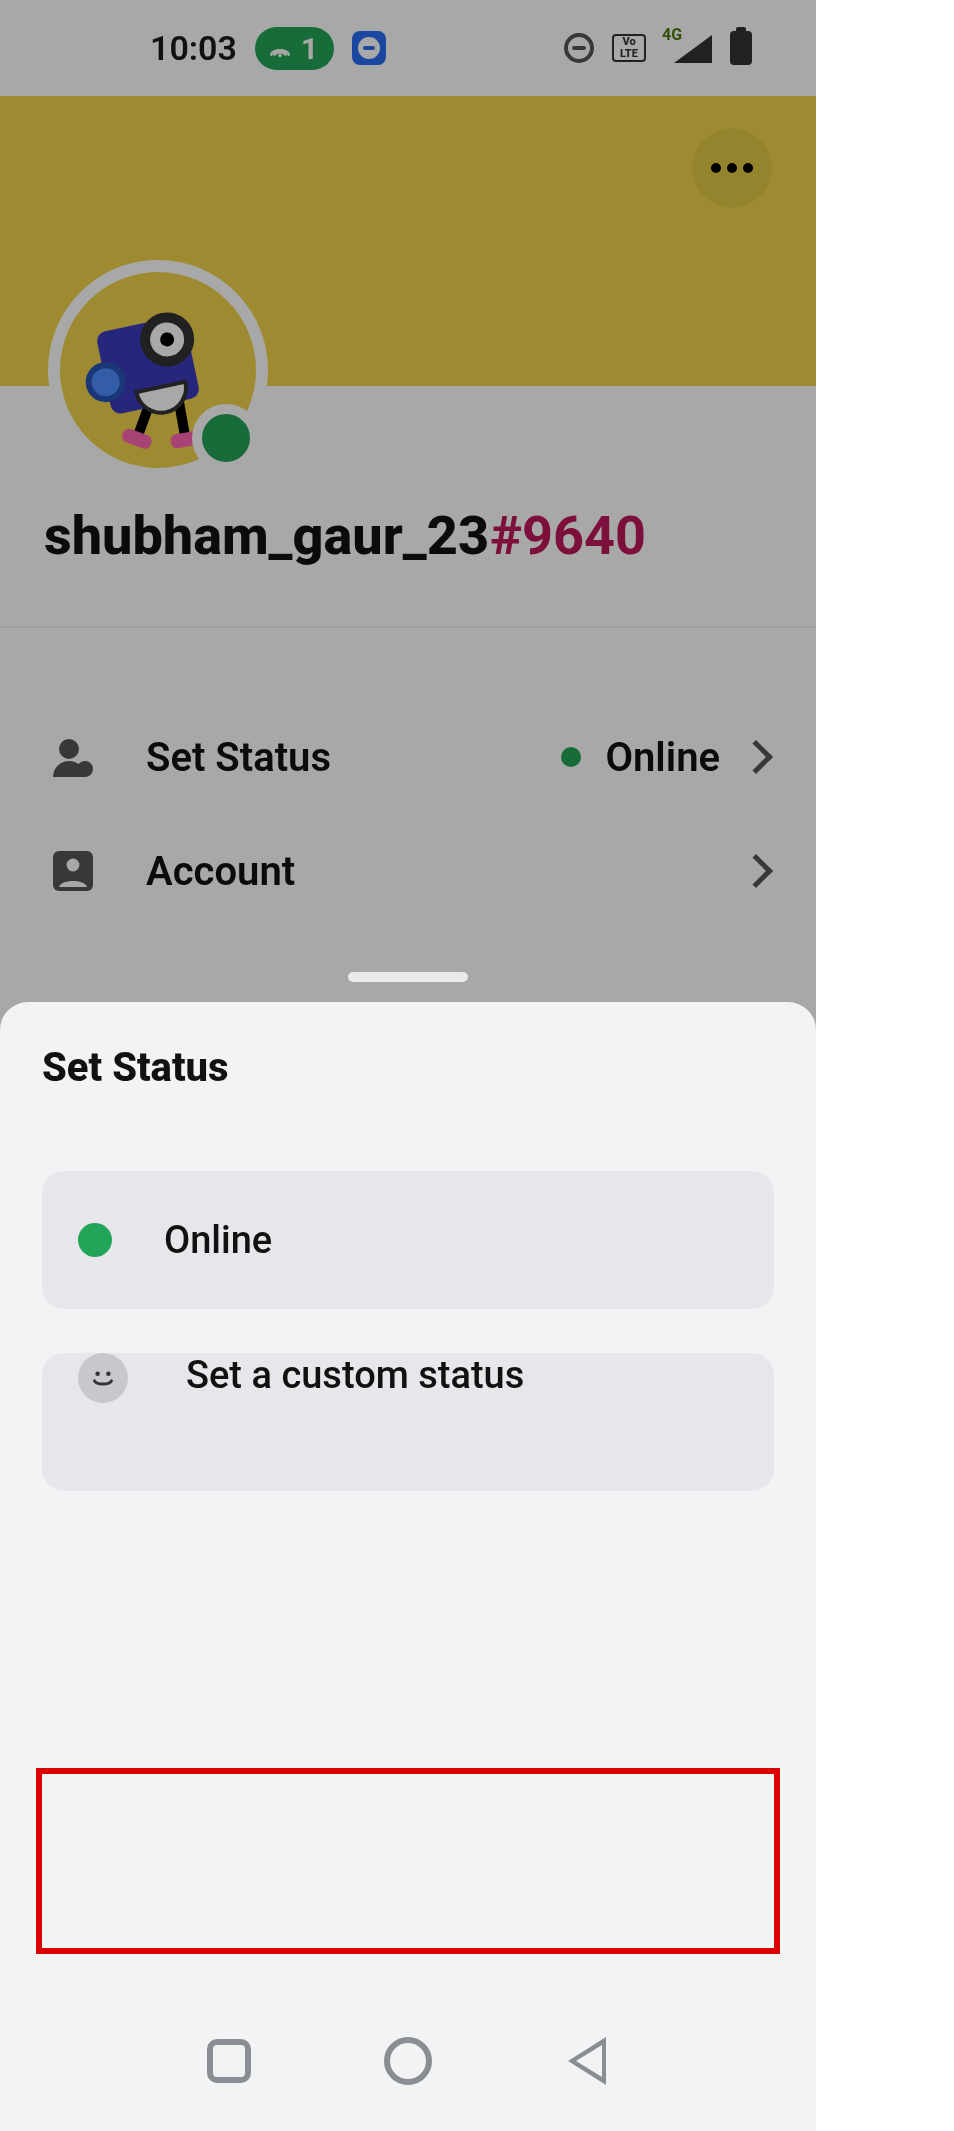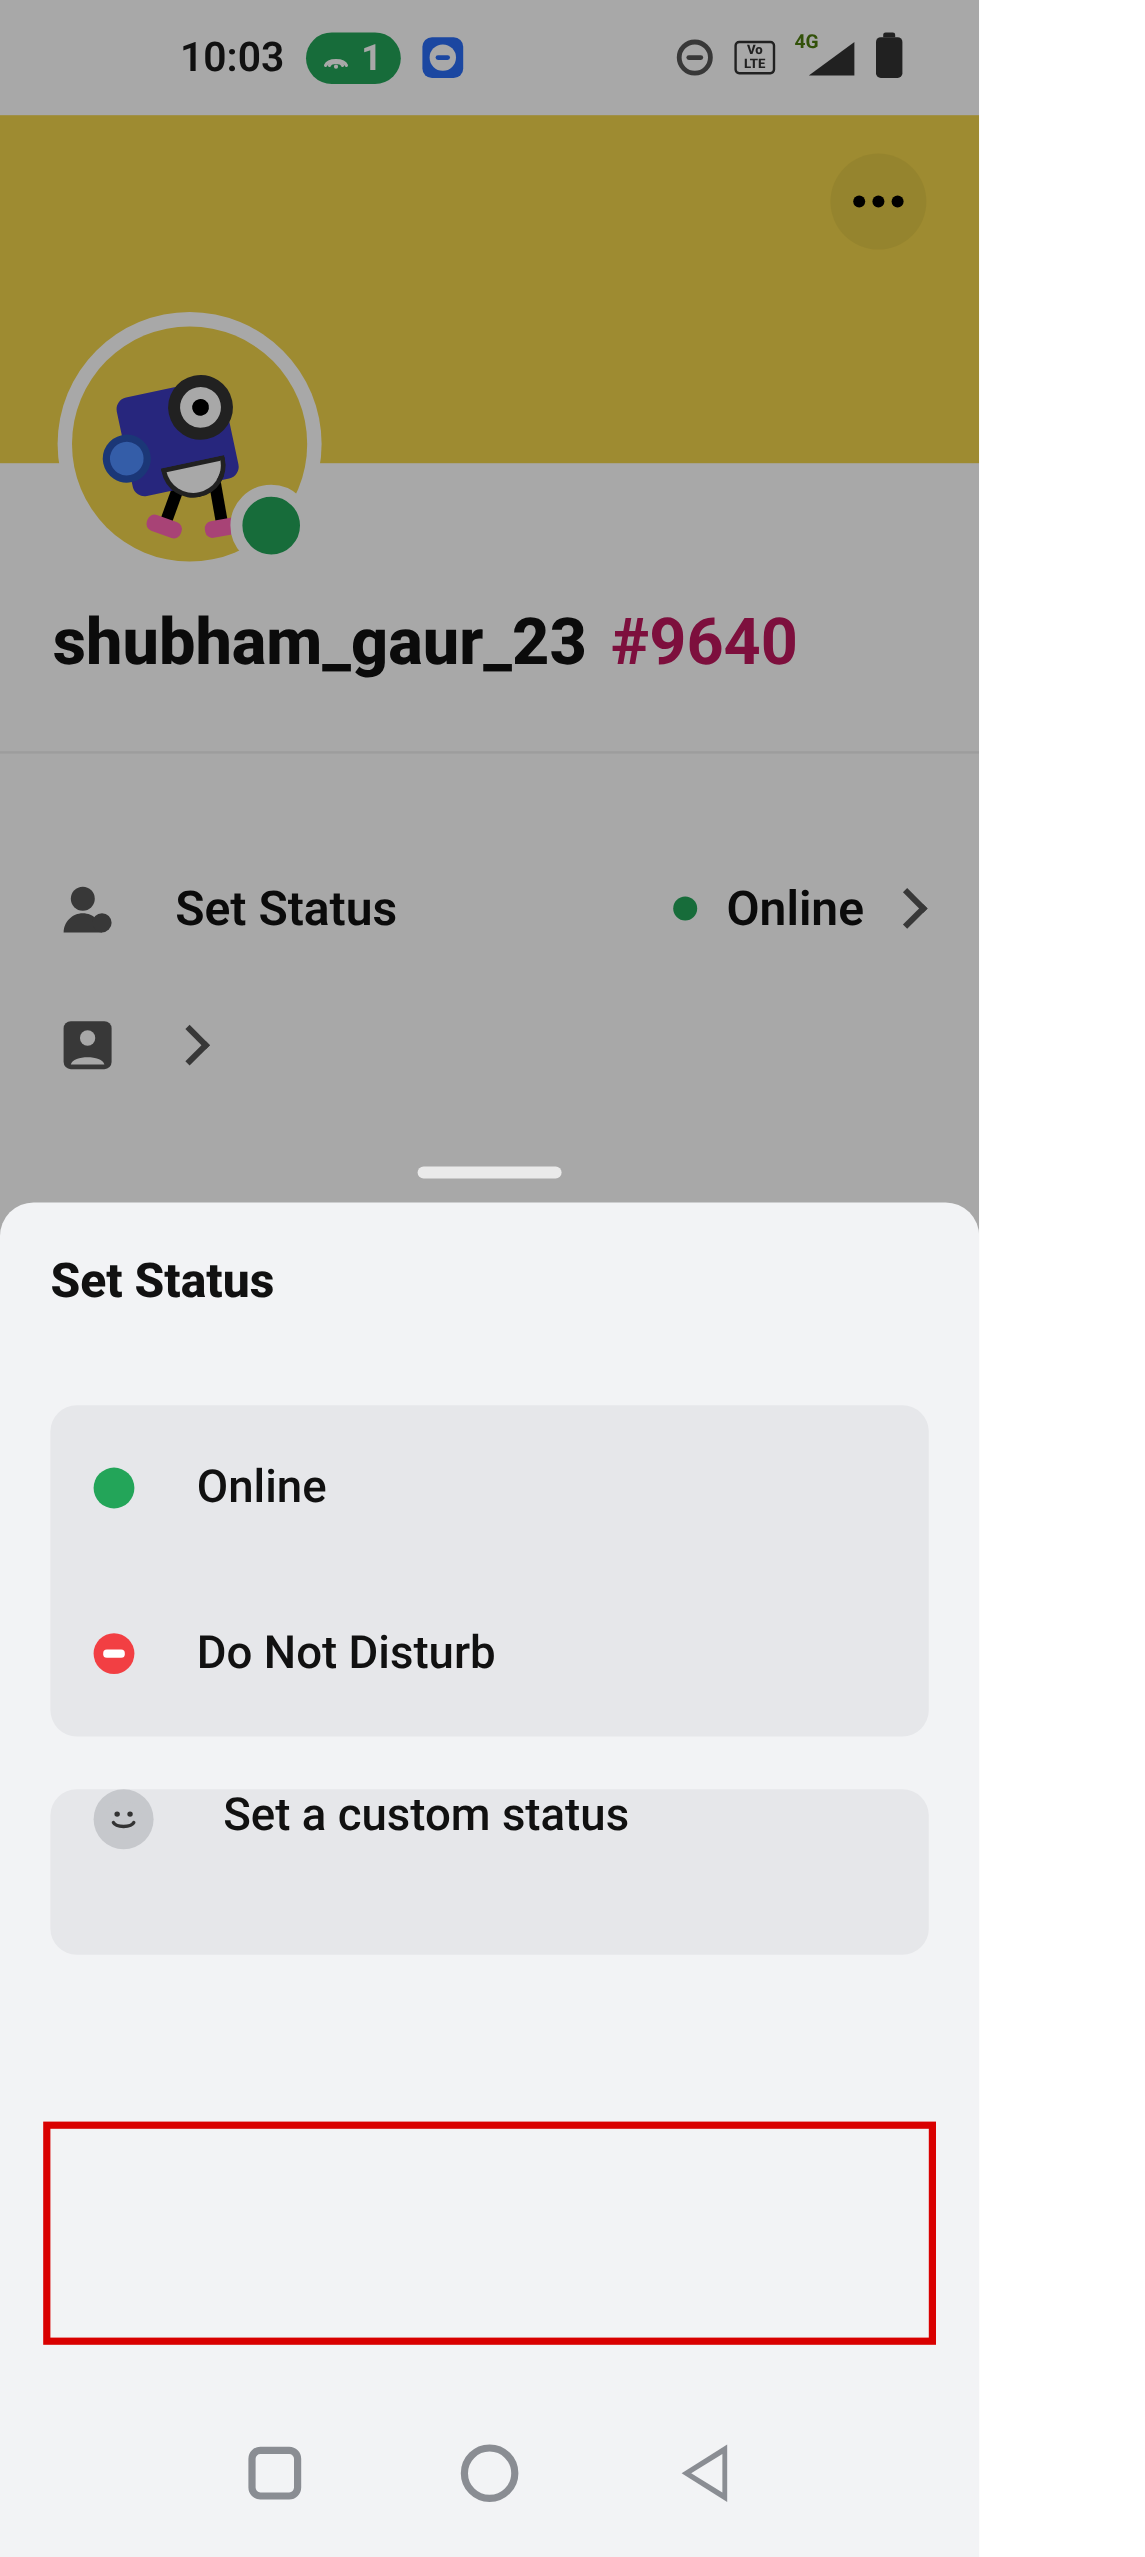--- a/index.html
+++ b/index.html
@@ -142,21 +142,21 @@
   }
   .robot-leg1 { left: 66px; transform: rotate(20deg); }
   .robot-leg2 { left: 104px; transform: rotate(-10deg); }
   .robot-leg1::after, .robot-leg2::after {
     content:""; position:absolute; bottom:-6px; left:-10px; width:30px; height:14px; background:#ff66b3; border-radius:6px;
   }
 
   .username-row {
     position: absolute;
     top: 504px; left: 44px; right: 44px;
-    display: flex; align-items: baseline; gap: 20px;
+    display: flex; align-items: baseline; gap: 1px;
     font-size: 54px; font-weight: 800; color: #111;
   }
   .username-tag { color: #be185d; font-weight: 700; }
 
   .profile-divider {
     position: absolute; top: 626px; left: 0; right: 0; height: 2px; background: #eee;
   }
 
   .profile-list {
     position: absolute; top: 700px; left: 0; right: 0;
@@ -371,42 +371,39 @@
         </span>
       </div>
       <div class="profile-row">
         <span class="lead-icon account-ic">
           <svg viewBox="0 0 24 24" fill="#555">
               <rect x="2" y="2" width="20" height="20" rx="3"></rect>
               <circle cx="12" cy="9" r="3.2" fill="#fff"></circle>
               <path d="M5 20c1-4 13-4 14 0" fill="#fff"></path>
             </svg>
         </span>
+        <span class="label">Account</span>
         <span class="trail">
           <span class="chev"></span>
         </span>
       </div>
     </div>
   </div>
 
   <div class="scrim"></div>
 
   <div class="sheet-handle-bar"></div>
 
   <div class="sheet">
     <div class="sheet-title">Set Status</div>
 
     <div class="status-card">
       <div class="status-item">
         <span class="status-icon ic-online"></span>
         <span>Online</span>
-      </div>
-      <div class="status-item">
-        <span class="status-icon ic-dnd"></span>
-        <span>Do Not Disturb</span>
       </div>
     </div>
 
     <div class="custom-card">
       <div class="custom-item">
         <span class="emoji-badge">
           <svg viewBox="0 0 24 24" fill="none">
             <circle cx="12" cy="12" r="11" fill="#c6c8cc"></circle>
             <circle cx="8.2" cy="9" r="1.6" fill="#333"></circle>
             <circle cx="15.8" cy="9" r="1.6" fill="#333"></circle>

